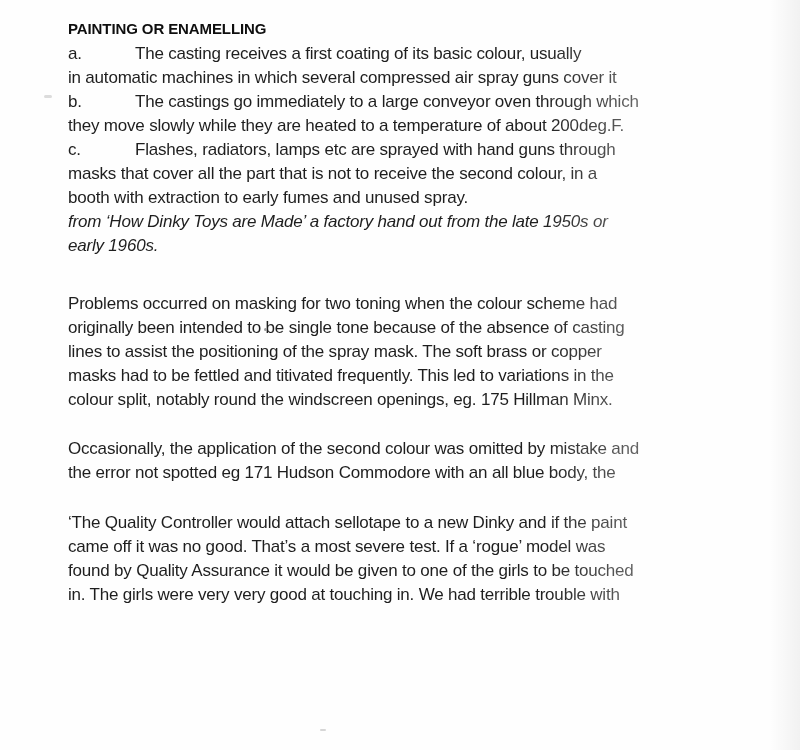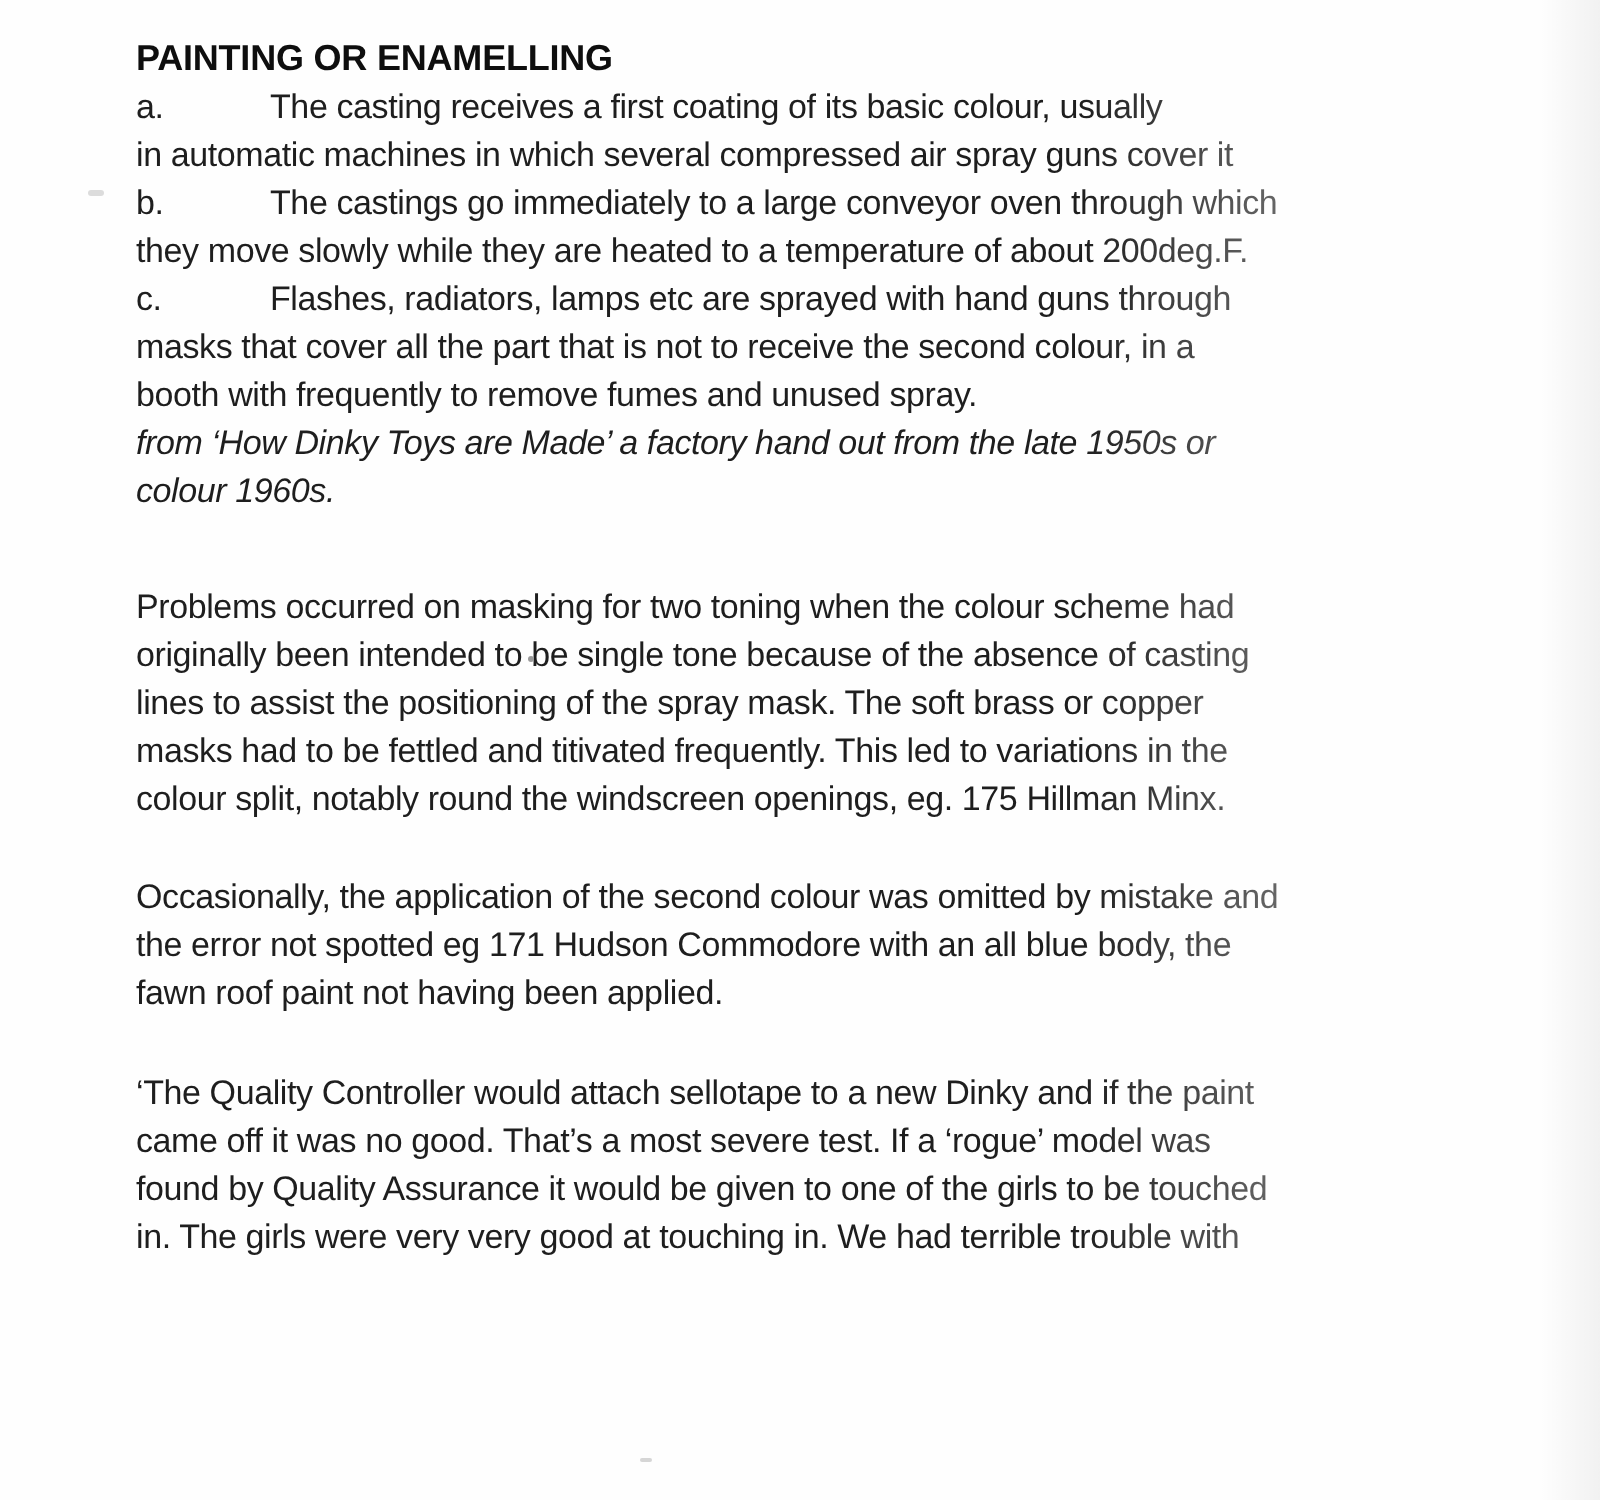--- a/index.html
+++ b/index.html
@@ -13,21 +13,21 @@
   }
   .text-column {
     position: absolute;
     left: 68px;
     top: 16px;
     width: 676px;
     color: #1e1e1e;
   }
   .heading {
     margin: 0;
-    font-size: 18px;
+    font-size: 15px;
     font-weight: bold;
     line-height: 26px;
     letter-spacing: -0.1px;
     color: #0e0e0e;
     white-space: nowrap;
   }
   .line {
     font-size: 17px;
     line-height: 24px;
     height: 24px;
@@ -76,40 +76,39 @@
 
     <h1 class="heading">PAINTING OR ENAMELLING</h1>
 
     <div class="step-list">
         <div class="line"><span class="step-label">a.</span><span>The casting receives a first coating of its basic colour, usually</span></div>
         <div class="line">in automatic machines in which several compressed air spray guns cover it</div>
         <div class="line"><span class="step-label">b.</span><span>The castings go immediately to a large conveyor oven through which</span></div>
         <div class="line">they move slowly while they are heated to a temperature of about 200deg.F.</div>
         <div class="line"><span class="step-label">c.</span><span>Flashes, radiators, lamps etc are sprayed with hand guns through</span></div>
         <div class="line">masks that cover all the part that is not to receive the second colour, in a</div>
-        <div class="line">booth with frequently to remove fumes and unused spray.</div>
+        <div class="line">booth with extraction to early fumes and unused spray.</div>
       </div>
 
     <div class="attribution">
         <div class="line">from ‘How Dinky Toys are Made’ a factory hand out from the late 1950s or</div>
-        <div class="line">colour 1960s.</div>
+        <div class="line">early 1960s.</div>
       </div>
 
     <div class="para para-problems">
         <div class="line">Problems occurred on masking for two toning when the colour scheme had</div>
         <div class="line">originally been intended to be single tone because of the absence of casting</div>
         <div class="line">lines to assist the positioning of the spray mask. The soft brass or copper</div>
         <div class="line">masks had to be fettled and titivated frequently. This led to variations in the</div>
         <div class="line">colour split, notably round the windscreen openings, eg. 175 Hillman Minx.</div>
       </div>
 
     <div class="para para-occasionally">
         <div class="line">Occasionally, the application of the second colour was omitted by mistake and</div>
         <div class="line">the error not spotted eg 171 Hudson Commodore with an all blue body, the</div>
-        <div class="line">fawn roof paint not having been applied.</div>
       </div>
 
     <div class="para para-quality">
         <div class="line">‘The Quality Controller would attach sellotape to a new Dinky and if the paint</div>
         <div class="line">came off it was no good. That’s a most severe test. If a ‘rogue’ model was</div>
         <div class="line">found by Quality Assurance it would be given to one of the girls to be touched</div>
         <div class="line">in. The girls were very very good at touching in. We had terrible trouble with</div>
       </div>
   </div>
 

